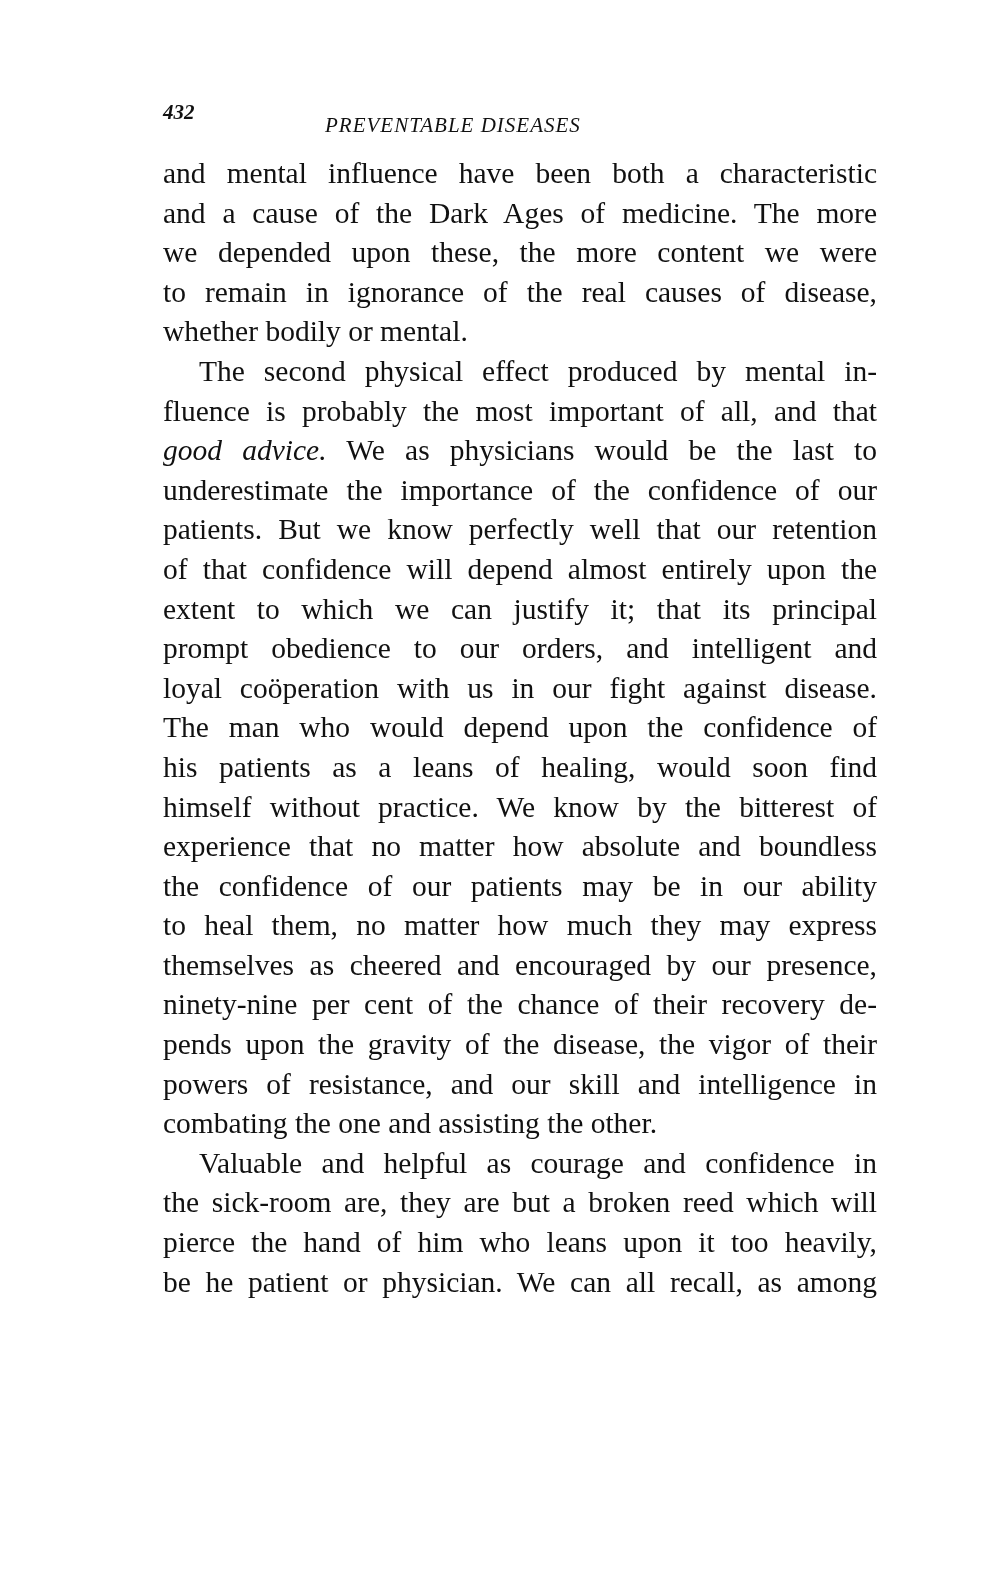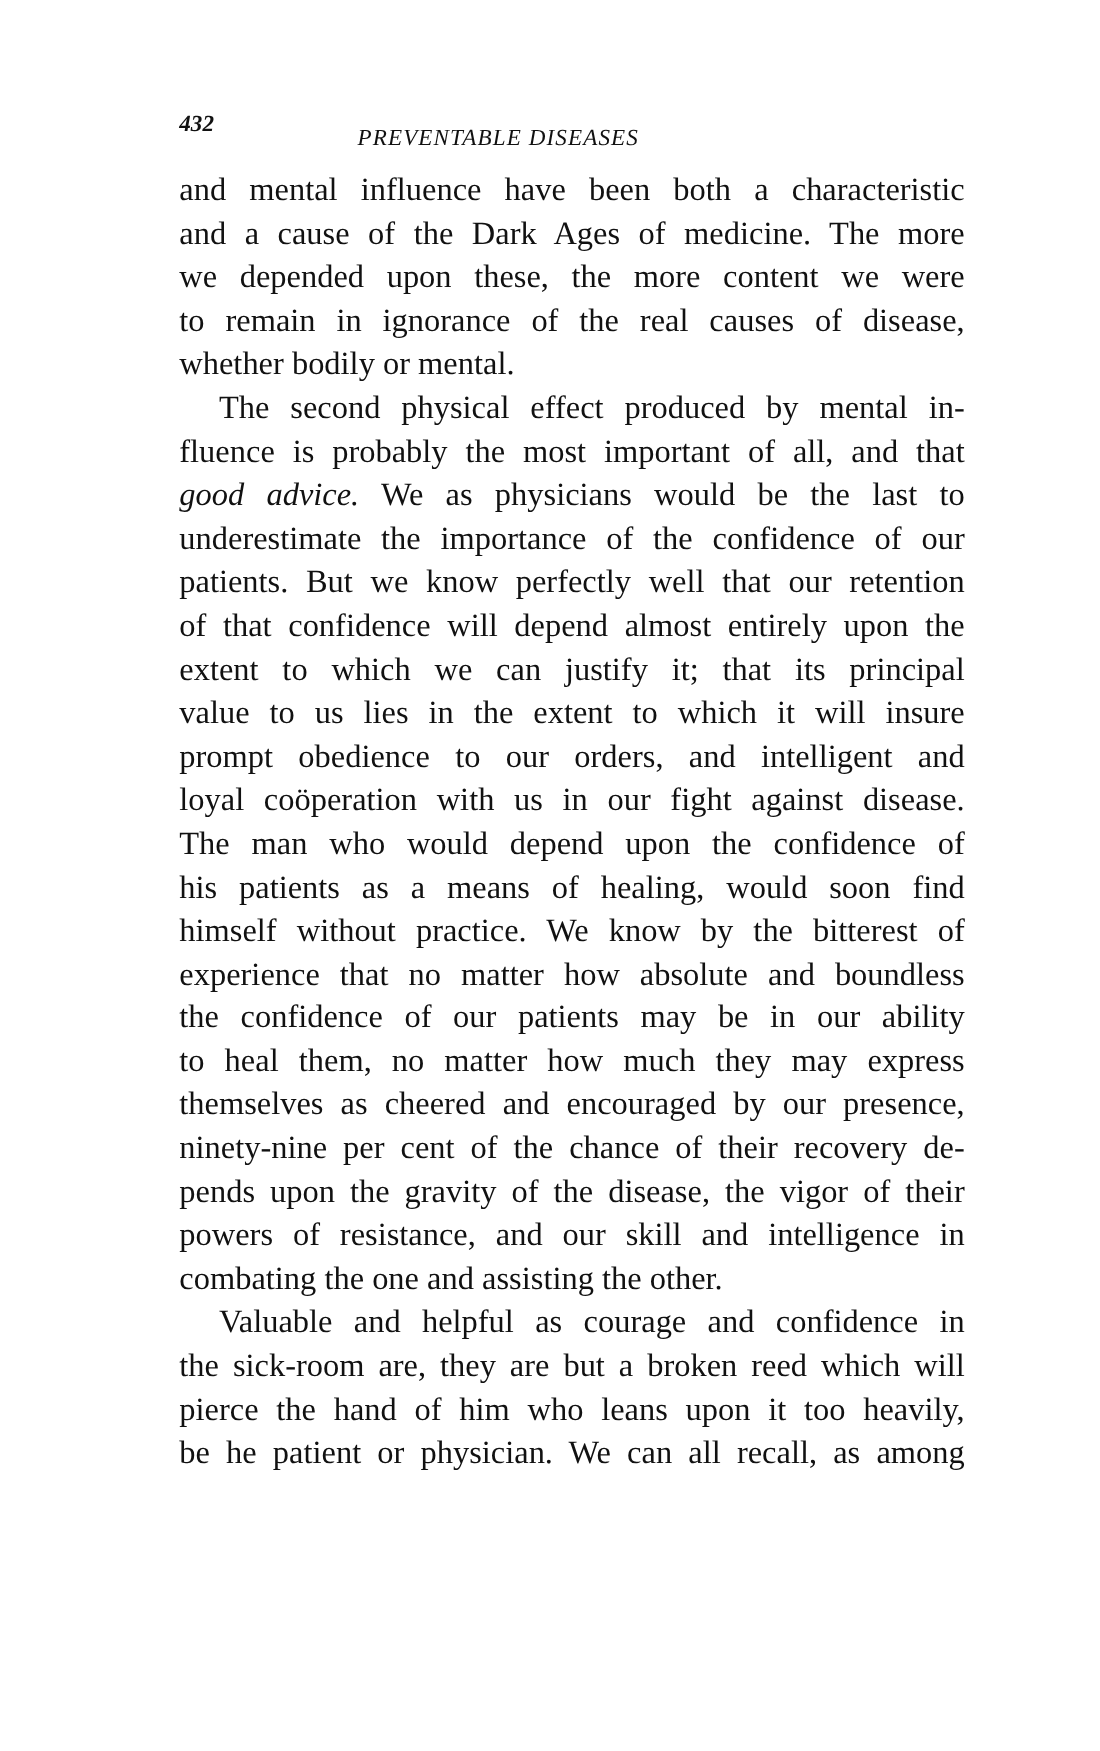--- a/index.html
+++ b/index.html
@@ -33,25 +33,24 @@
     </div>
 
     <div>
       <span class="line indent">The second physical effect produced by mental in-</span>
       <span class="line">fluence is probably the most important of all, and that</span>
       <span class="line"><em>good advice.</em><span> We as physicians would be the last to</span></span>
       <span class="line">underestimate the importance of the confidence of our</span>
       <span class="line">patients. But we know perfectly well that our retention</span>
       <span class="line">of that confidence will depend almost entirely upon the</span>
       <span class="line">extent to which we can justify it; that its principal</span>
-      <span class="line">value to us lies in the extent to which it will insure</span>
       <span class="line">prompt obedience to our orders, and intelligent and</span>
       <span class="line">loyal coöperation with us in our fight against disease.</span>
       <span class="line">The man who would depend upon the confidence of</span>
-      <span class="line">his patients as a means of healing, would soon find</span>
+      <span class="line">his patients as a leans of healing, would soon find</span>
       <span class="line">himself without practice. We know by the bitterest of</span>
       <span class="line">experience that no matter how absolute and boundless</span>
       <span class="line">the confidence of our patients may be in our ability</span>
       <span class="line">to heal them, no matter how much they may express</span>
       <span class="line">themselves as cheered and encouraged by our presence,</span>
       <span class="line">ninety-nine per cent of the chance of their recovery de-</span>
       <span class="line">pends upon the gravity of the disease, the vigor of their</span>
       <span class="line">powers of resistance, and our skill and intelligence in</span>
       <span class="line last">combating the one and assisting the other.</span>
     </div>

